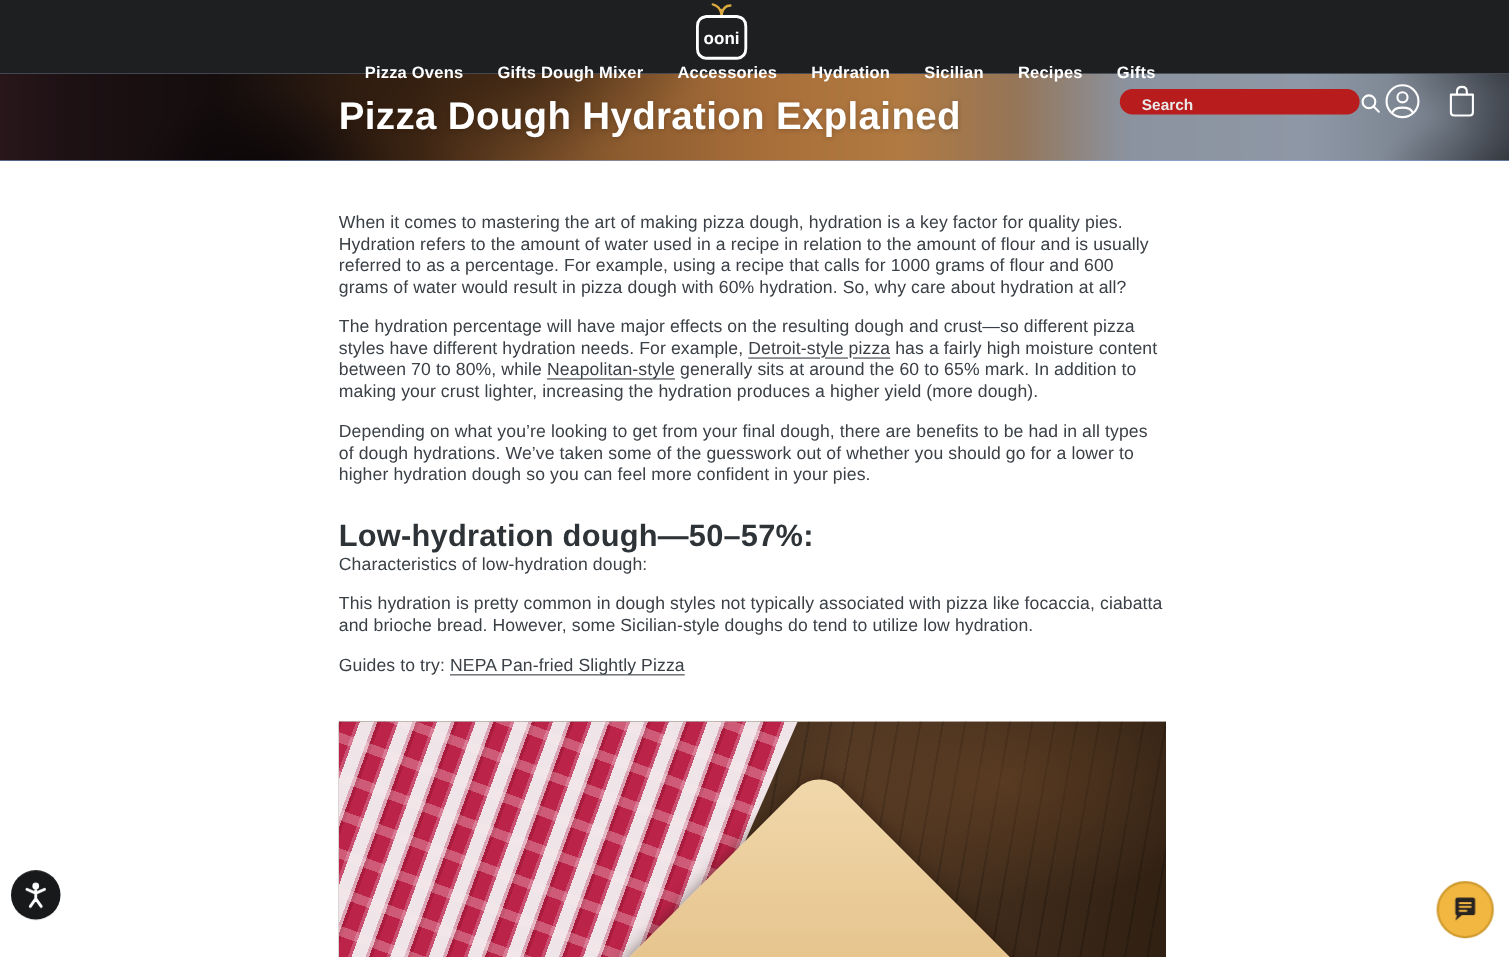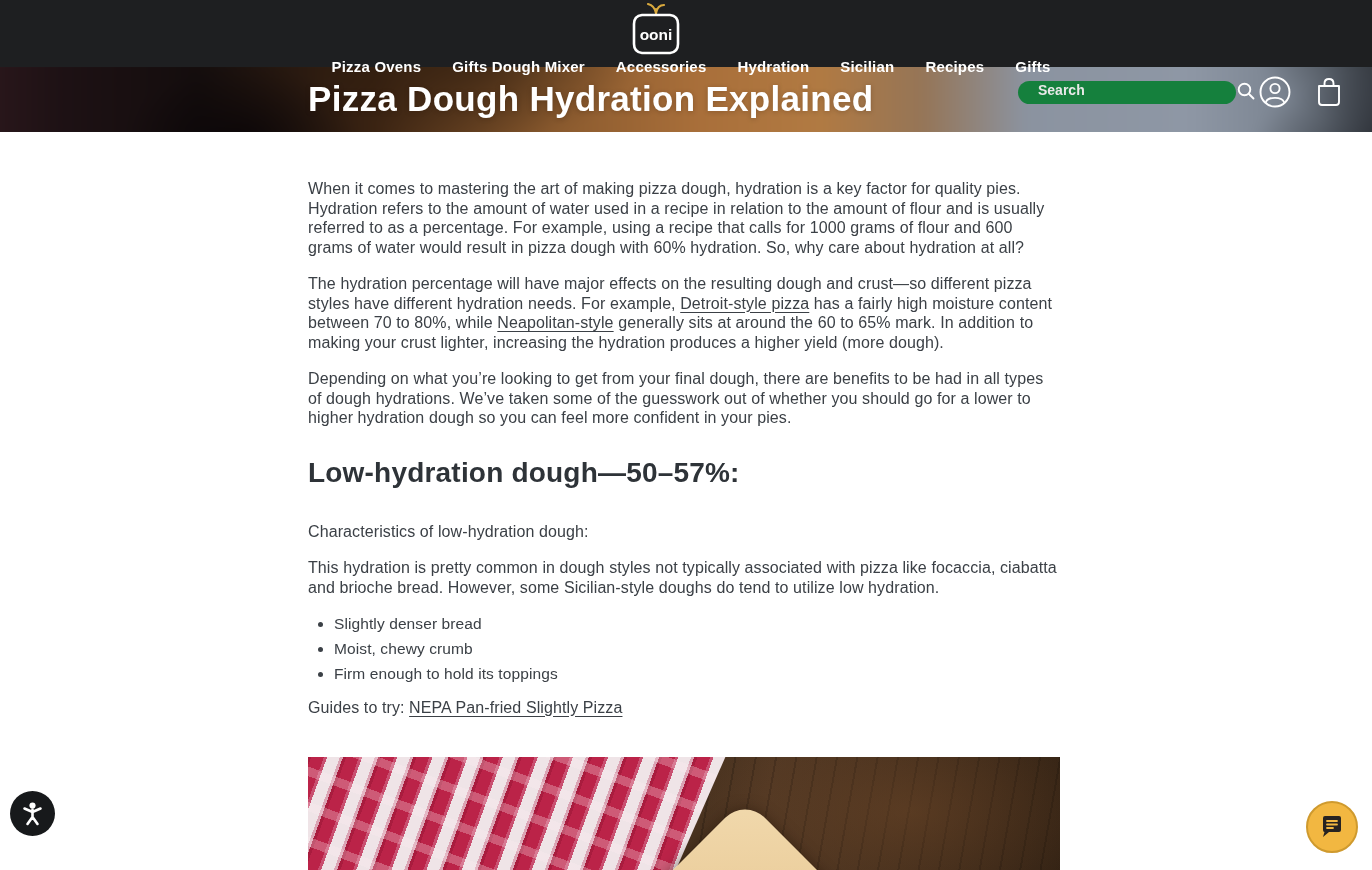--- a/index.html
+++ b/index.html
@@ -43,24 +43,24 @@
   }
   .nav-right {
     margin-left: auto;
     display: flex;
     align-items: center;
     gap: 22px;
   }
   .search-pill {
     width: 218px;
     height: 23px;
-    background: #15803d;
+    background: #b91c1c;
     border-radius: 20px;
     display: flex;
-    align-items: flex-start;
+    align-items: flex-end;
     padding: 0 14px 0 18px;
   }
   .search-pill input {
     flex: 1;
     background: transparent;
     border: none;
     outline: none;
     color: #f0f0f0;
     font-size: 14px;
     font-weight: 600;
@@ -73,21 +73,21 @@
     justify-content: center;
     cursor: pointer;
     background: none;
     border: none;
     padding: 0;
   }
 
   
   .hero {
     position: relative;
-    height: 65px;
+    height: 79px;
     overflow: hidden;
     background: #3b82f6;
   }
   .hero-bg {
     position: absolute;
     inset: -12px;
     background:
       radial-gradient(160px 100px at 20% 95%, rgba(8,4,7,0.85), rgba(8,4,7,0) 70%),
       radial-gradient(220px 120px at 36% 0%, rgba(22,12,6,0.55), rgba(22,12,6,0) 70%),
       radial-gradient(280px 160px at 100% 115%, rgba(14,16,20,0.9), rgba(14,16,20,0) 60%),
@@ -119,21 +119,21 @@
     padding-top: 47px;
     color: #3b4046;
   }
   .article p {
     margin: 0 0 17px 0;
     font-size: 16px;
     line-height: 19.5px;
     letter-spacing: 0.1px;
   }
   .article h2 {
-    margin: 28px 0 32px 0;
+    margin: 28px 0 0 0;
     font-size: 28px;
     line-height: 34px;
     font-weight: 700;
     color: #2e3338;
     letter-spacing: 0.2px;
   }
   .article ul {
     margin: 0 0 14px 0;
     padding-left: 26px;
   }
@@ -281,25 +281,20 @@
   <p><span>The hydration percentage will have major effects on the resulting dough and crust—so different pizza styles have different hydration needs. For example, </span><a class="inline-link">Detroit-style pizza</a><span> has a fairly high moisture content between 70 to 80%, while </span><a class="inline-link">Neapolitan-style</a><span> generally sits at around the 60 to 65% mark. In addition to making your crust lighter, increasing the hydration produces a higher yield (more dough).</span></p>
 
   <p>Depending on what you’re looking to get from your final dough, there are benefits to be had in all types of dough hydrations. We’ve taken some of the guesswork out of whether you should go for a lower to higher hydration dough so you can feel more confident in your pies.</p>
 
   <h2>Low-hydration dough—50–57%:</h2>
 
   <p>Characteristics of low-hydration dough:</p>
 
   <p>This hydration is pretty common in dough styles not typically associated with pizza like focaccia, ciabatta and brioche bread. However, some Sicilian-style doughs do tend to utilize low hydration.</p>
 
-  <ul>
-    <li>Slightly denser bread</li>
-    <li>Moist, chewy crumb</li>
-    <li>Firm enough to hold its toppings</li>
-  </ul>
 
   <p><span>Guides to try: </span><a class="inline-link">NEPA Pan-fried Slightly Pizza</a></p>
 
   <figure class="photo" style="margin:40px 0 0 0">
     <div class="cloth"></div>
     <div class="board"></div>
   </figure>
 </main>
 
 <button class="a11y-btn">

